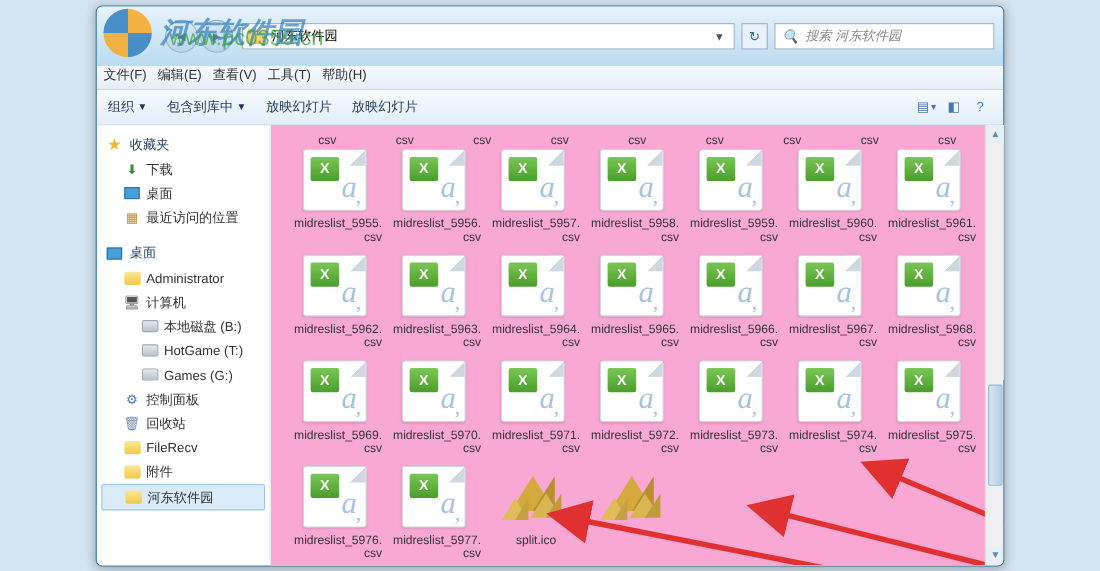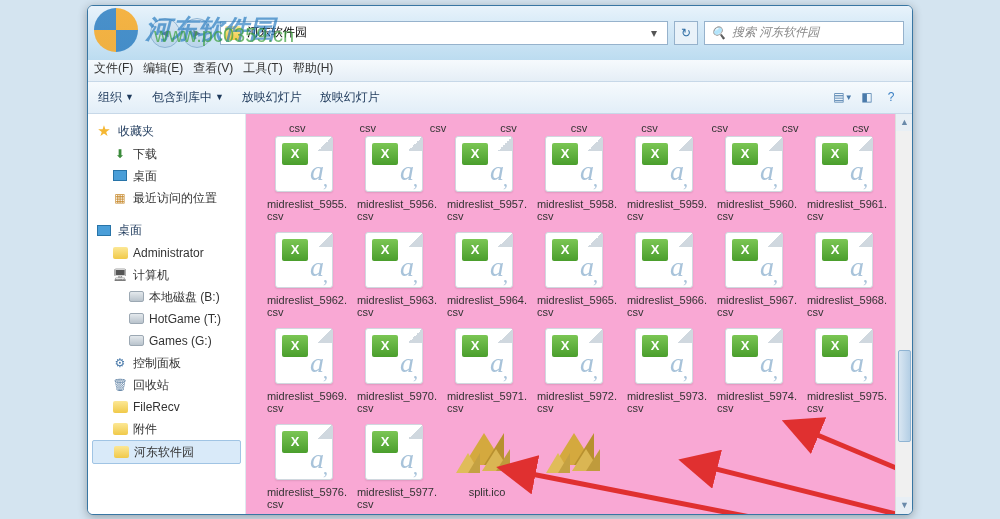--- a/index.html
+++ b/index.html
@@ -54,21 +54,21 @@
 .csv-thumb .comma{position:absolute;right:4px;bottom:0;font-size:20px;color:#a8c3da;font-family:serif}
 .ico-thumb{width:58px;height:56px;display:flex;align-items:center;justify-content:center;position:relative}
 .pyramid{position:relative;width:56px;height:50px}
 .pyr{position:absolute;width:0;height:0;border-style:solid}
 .pyr.big{border-width:0 20px 32px 20px;border-color:transparent transparent #d4a93e transparent;left:8px;top:6px}
 .pyr.big::after{content:"";position:absolute;left:0;top:0;border-width:0 0 32px 20px;border-style:solid;border-color:transparent transparent #b8902f transparent}
 .pyr.small{border-width:0 12px 20px 12px;border-color:transparent transparent #e0bc5a transparent;left:0;top:26px}
 .pyr.small::after{content:"";position:absolute;left:0;top:0;border-width:0 0 20px 12px;border-style:solid;border-color:transparent transparent #c4a142 transparent}
 .pyr.med{border-width:0 14px 22px 14px;border-color:transparent transparent #dab653 transparent;left:26px;top:22px}
 .pyr.med::after{content:"";position:absolute;left:0;top:0;border-width:0 0 22px 14px;border-style:solid;border-color:transparent transparent #bf9b3c transparent}
-.fname{font-size:11px;text-align:left;color:#333;line-height:12px;max-width:88px}
+.fname{font-size:11px;text-align:right;color:#333;line-height:12px;max-width:88px}
 .arrows{position:absolute;pointer-events:none}
 .arrow{stroke:#e03030;stroke-width:5;fill:none}
 .arrow-head{fill:#e03030}
 .statusbar{height:44px;background:linear-gradient(to bottom,#f3f8fc,#e4eef7);border-top:1px solid #c7d8e8;display:flex;align-items:center;padding:0 10px}
 .statusbar .sb-folder{width:32px;height:28px;background:linear-gradient(to bottom,#fce795,#f0c949);border-radius:3px;margin-right:12px}
 .statusbar .sb-text{color:#555}
 .statusbar .sb-shared{margin-left:24px;color:#555;display:flex;align-items:center}
 .statusbar .sb-shared .shr{color:#3a8a3a;margin-right:2px}
 .scrollbar-v{position:absolute;right:0;top:0;width:17px;height:100%;background:#f0f0f0;border-left:1px solid #ddd}
 .scrollbar-v .sb-track{position:absolute;top:17px;bottom:17px;width:100%}

